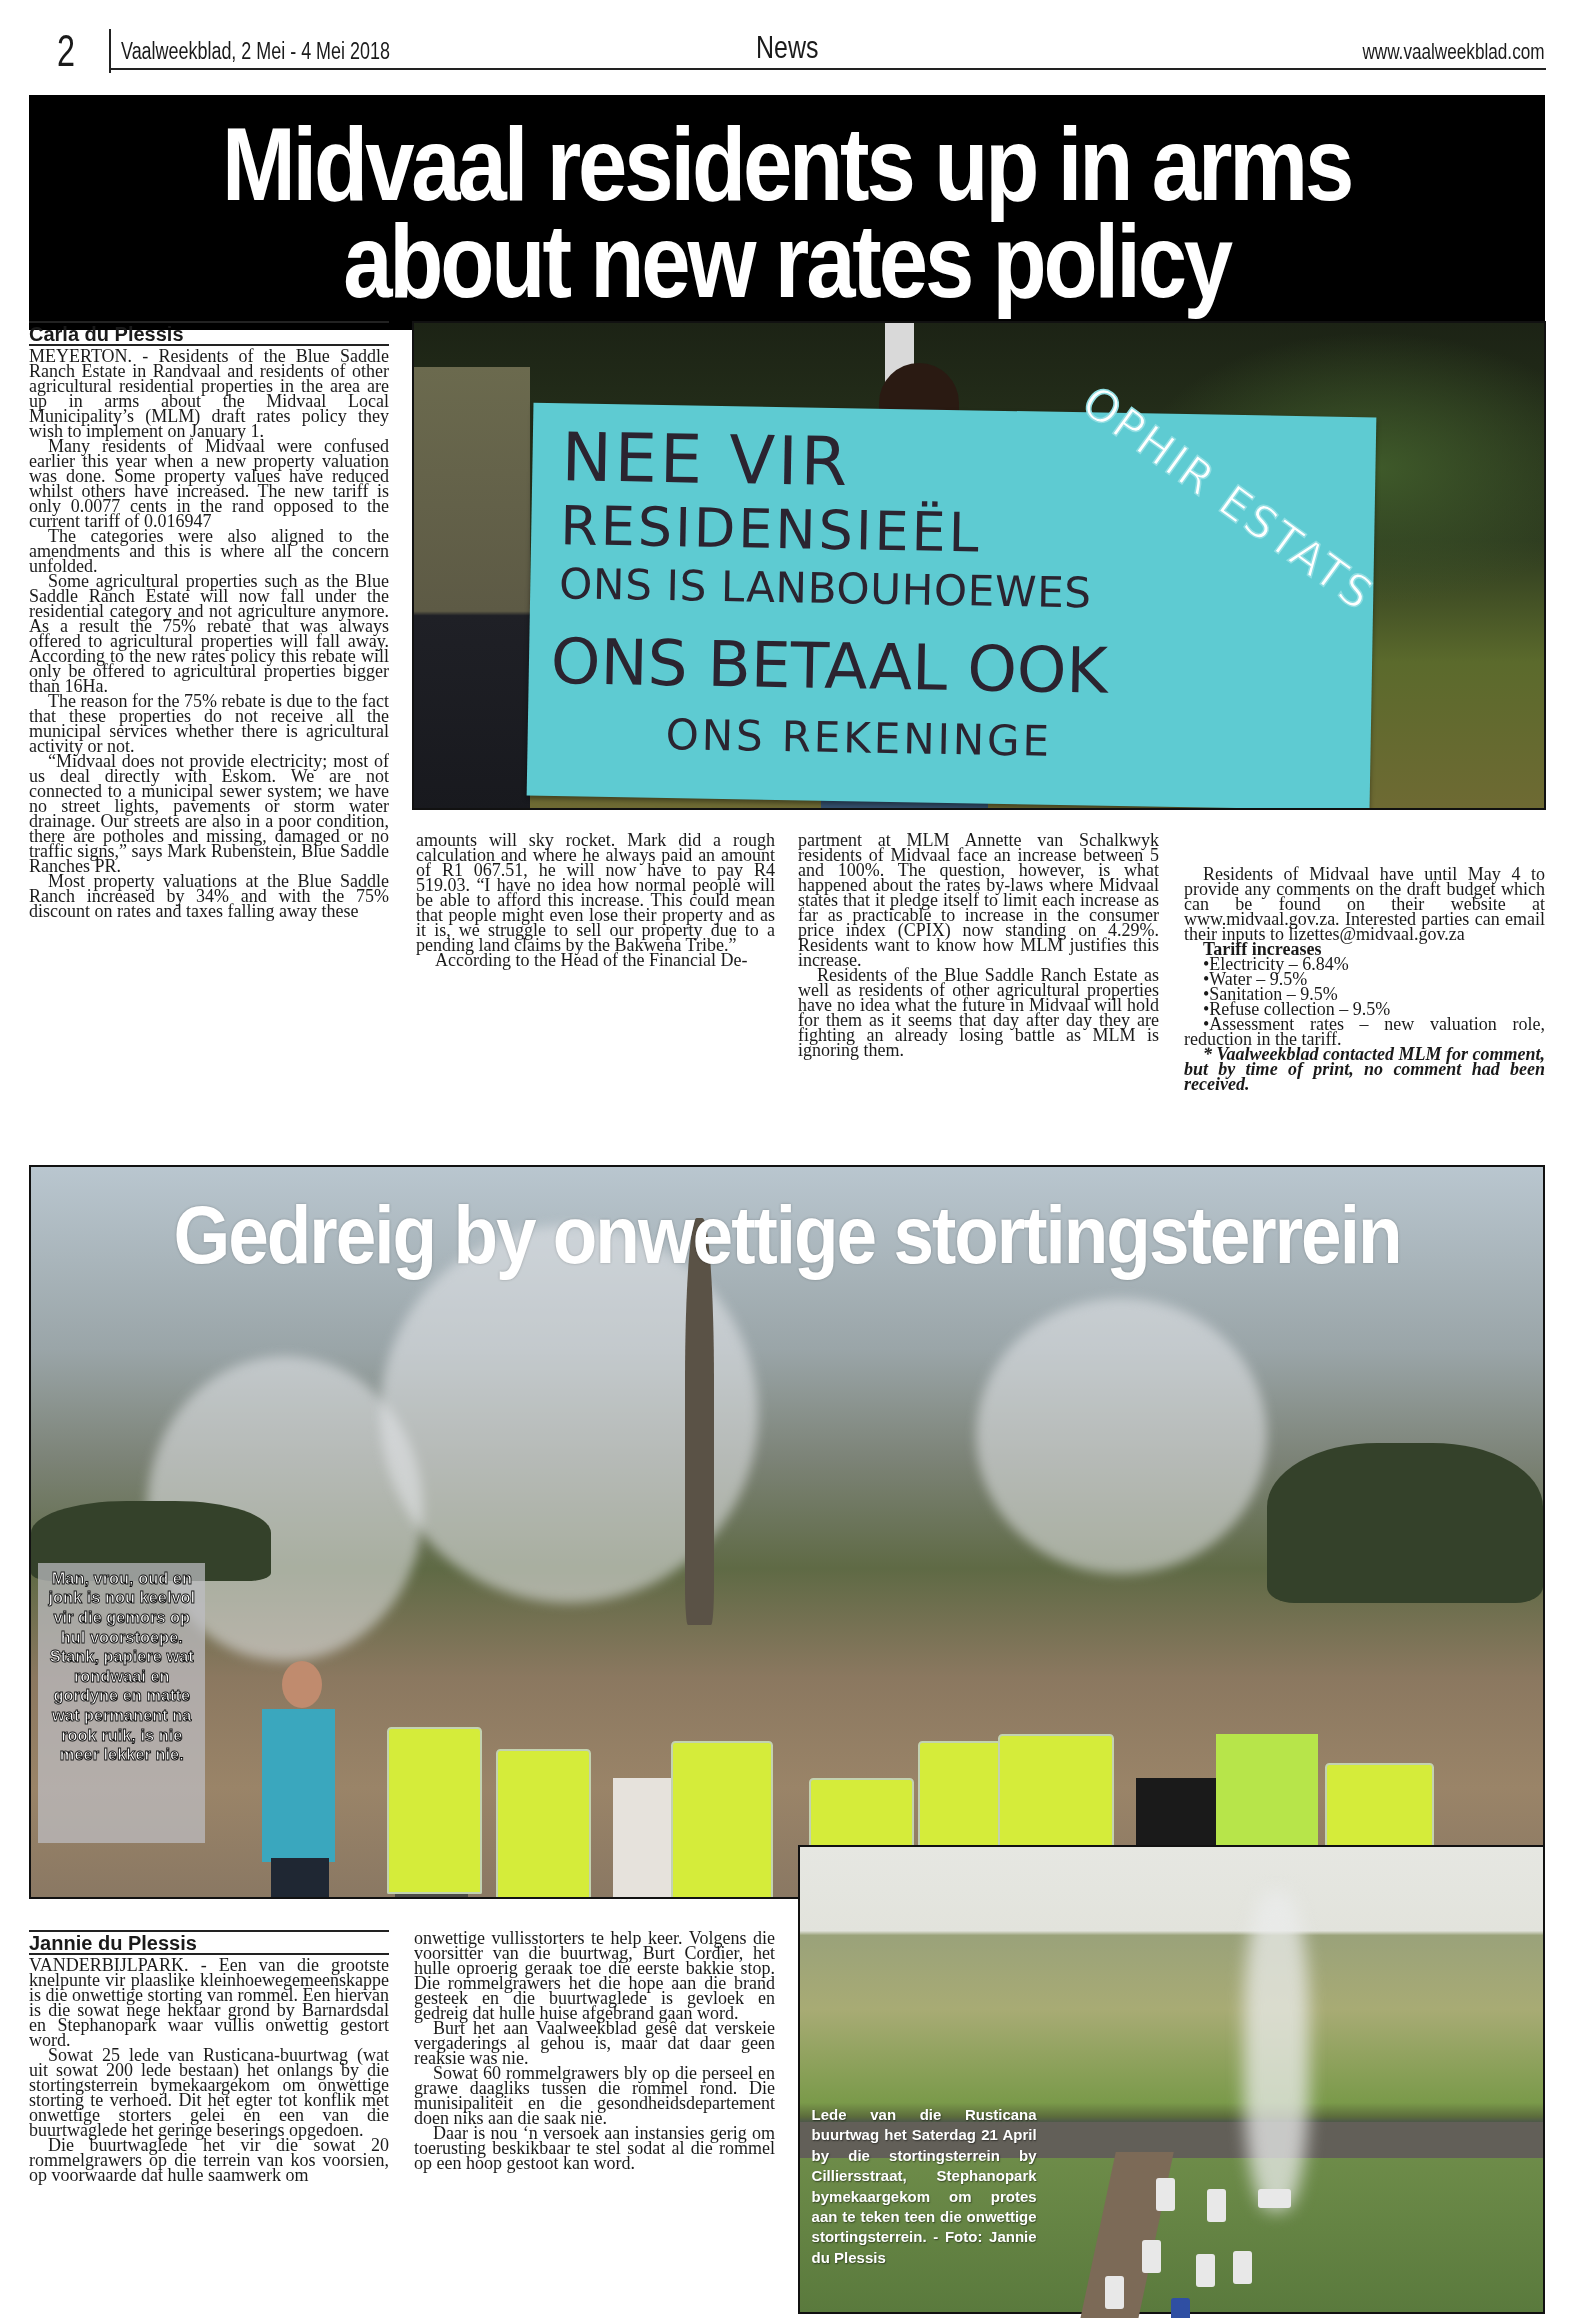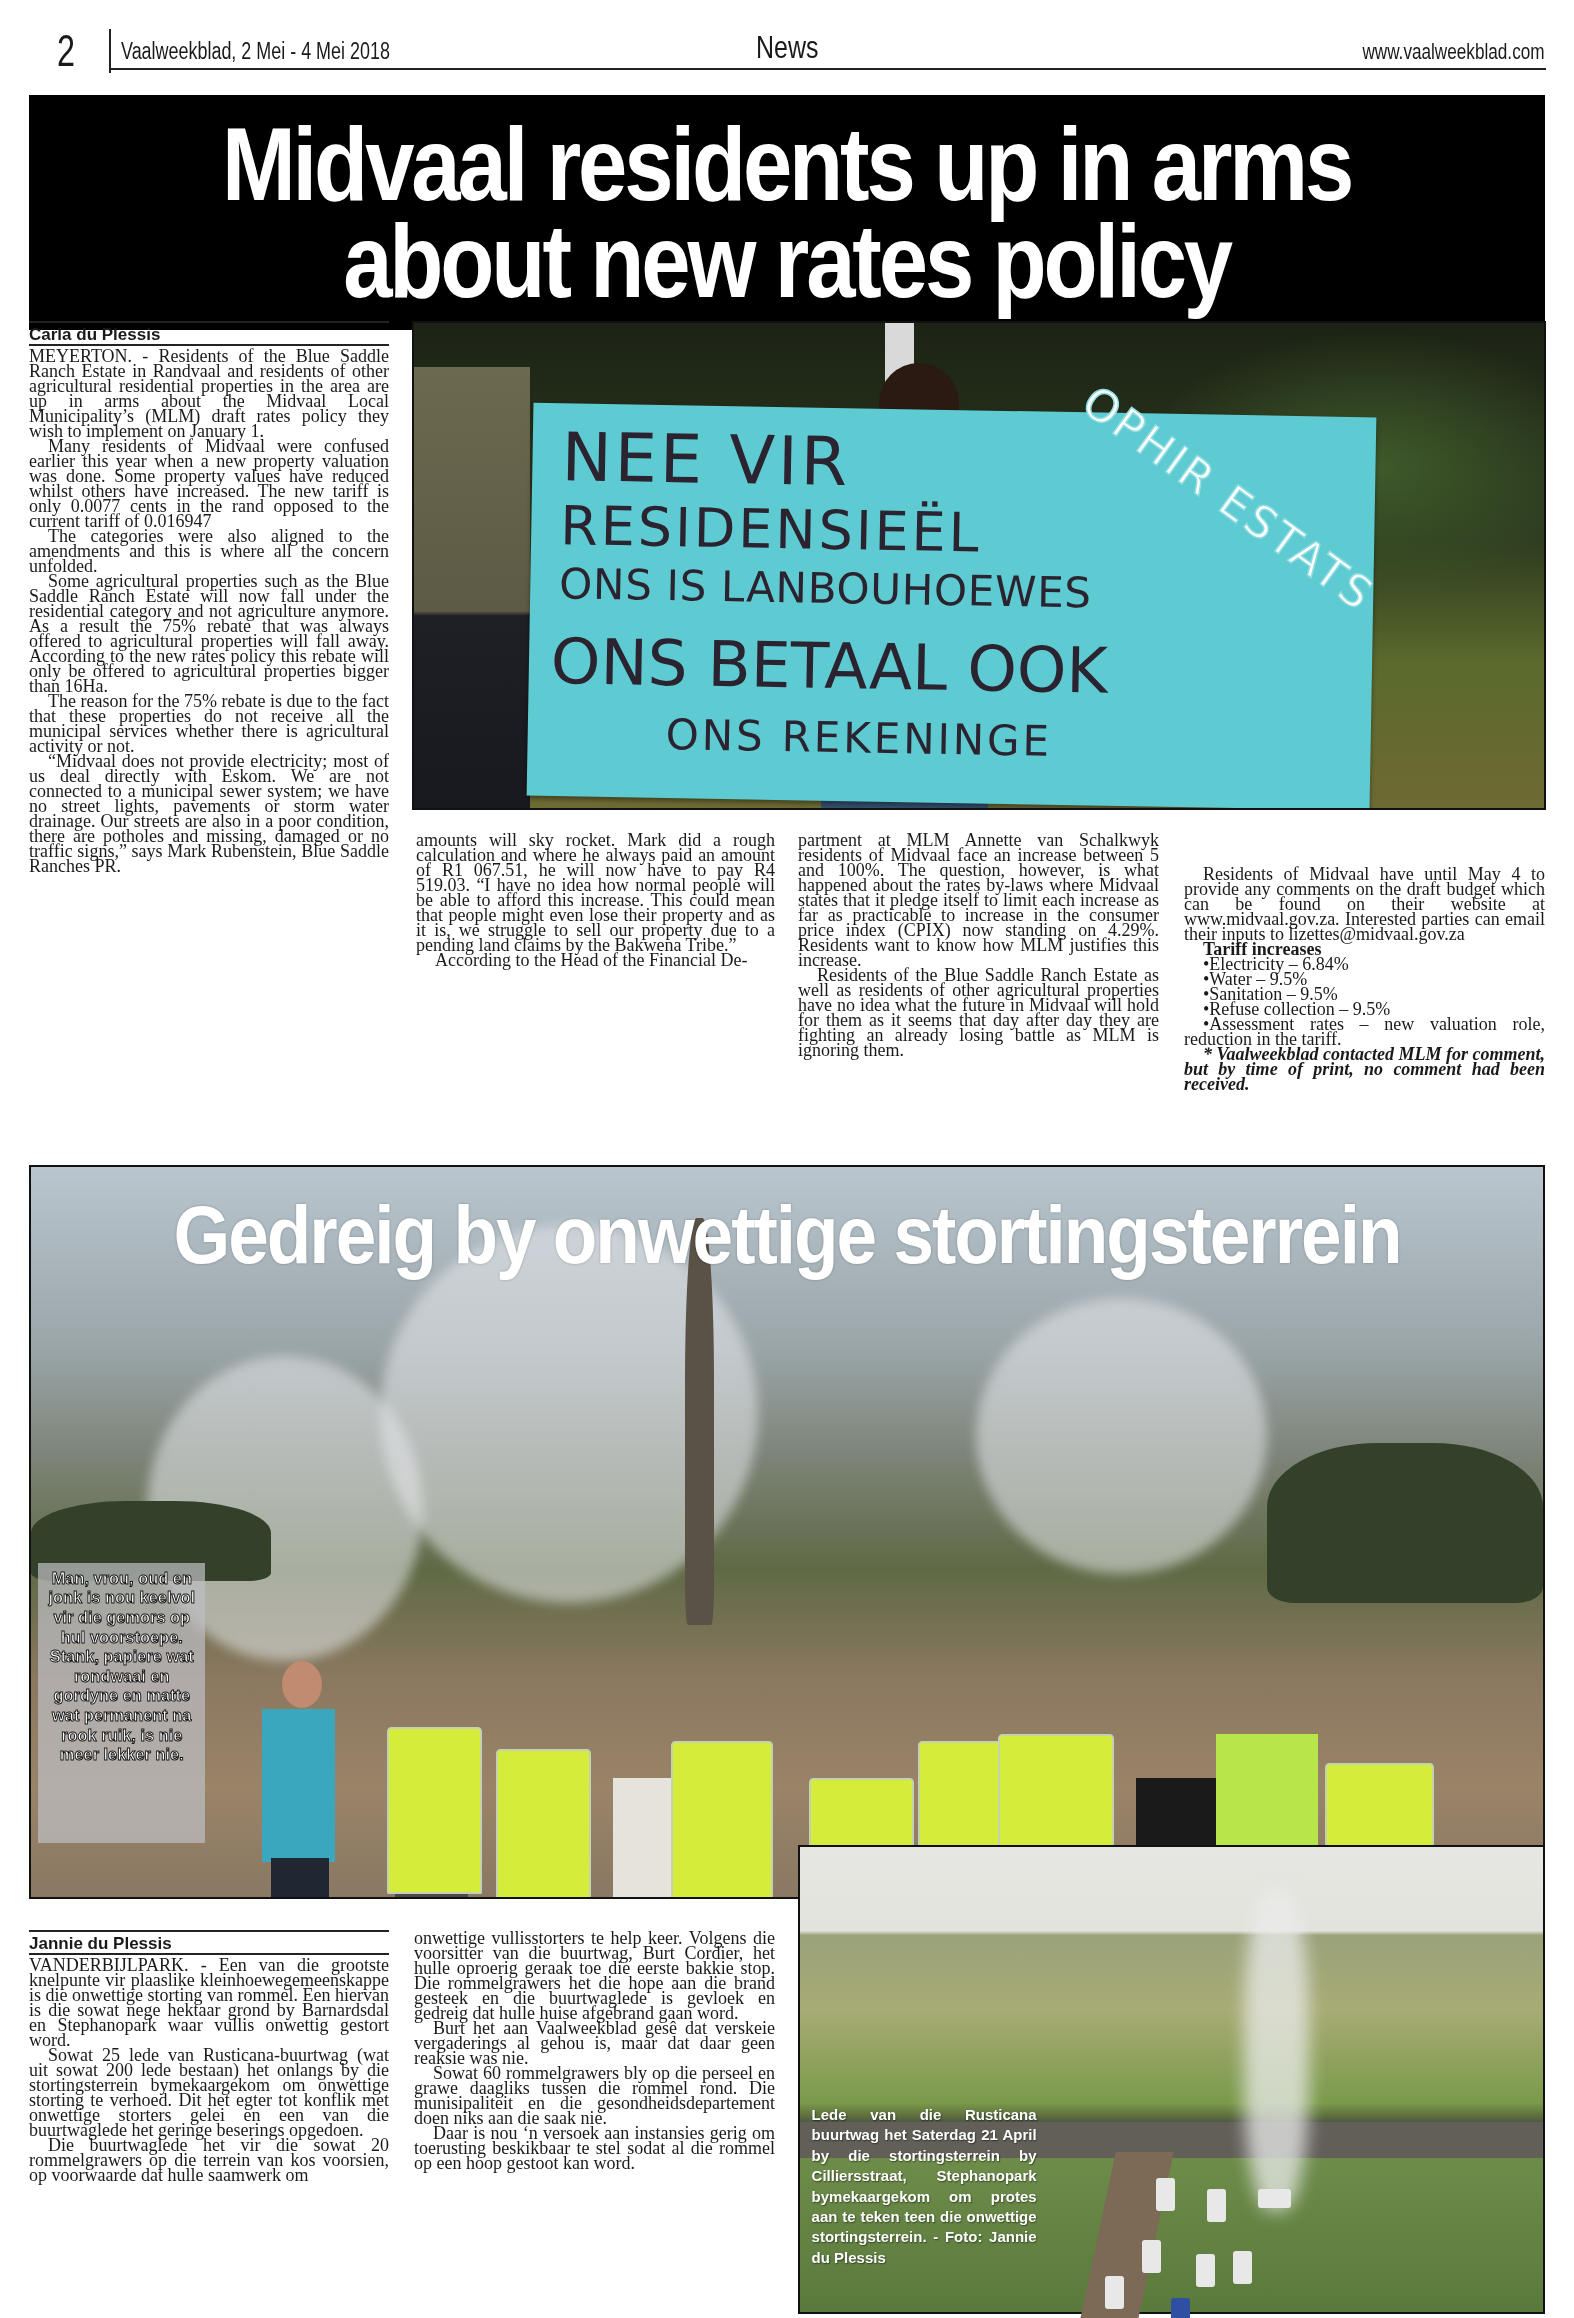--- a/index.html
+++ b/index.html
@@ -14,21 +14,21 @@
   #mast-rule-h { left: 111px; top: 68px; width: 1435px; height: 2.2px; background: #222; }
   #mast-date { left: 121px; top: 38px; font-family: "Liberation Sans", sans-serif; font-size: 23px; transform: scaleX(0.78); transform-origin: left top; white-space: nowrap; }
   #mast-section { left: 756px; top: 29px; font-family: "Liberation Sans", sans-serif; font-size: 32px; transform: scaleX(0.78); transform-origin: left top; }
   #mast-url { right: 29px; top: 39px; font-family: "Liberation Sans", sans-serif; font-size: 22px; transform: scaleX(0.78); transform-origin: right top; white-space: nowrap; }
 
   
   #headline-box { left: 29px; top: 95px; width: 1516px; height: 235px; background: #000; display: flex; flex-direction: column; align-items: center; justify-content: center; }
   .hl { color: #fff; font-family: "Liberation Sans", sans-serif; font-weight: 700; font-size: 103px; line-height: 97px; letter-spacing: -3.6px; white-space: nowrap; transform: scaleX(0.86); }
 
   
-  .byline { border-top: 2.2px solid #222; border-bottom: 2.2px solid #222; font-family: "Liberation Sans", sans-serif; font-weight: 700; font-size: 17px; line-height: 19px; padding: 1.5px 0 0 0; height: 25px; }
+  .byline { border-top: 2.2px solid #222; border-bottom: 2.2px solid #222; font-family: "Liberation Sans", sans-serif; font-weight: 700; font-size: 20px; line-height: 19px; padding: 1.5px 0 0 0; height: 25px; }
 
   
   .col { font-size: 18px; line-height: 15px; text-align: justify; hyphens: manual; }
   .col p { text-indent: 19px; }
   .col p.lead { text-indent: 0; }
   .col .bold { font-weight: 700; }
   .col .ital { font-style: italic; font-weight: 700; }
 
   
   .photo { border: 2.2px solid #111; overflow: hidden; }
@@ -80,20 +80,21 @@
 
 <div class="abs" style="left:29px; top:321px; width:360px;">
   <div class="byline">Carla du Plessis</div>
   <div class="col" style="margin-top:2.9px;">
     <p class="lead">MEYERTON. - Residents of the Blue Saddle Ranch Estate in Randvaal and residents of other agricultural residential properties in the area are up in arms about the Midvaal Local Municipality’s (MLM) draft rates policy they wish to implement on January 1.</p>
     <p>Many residents of Midvaal were confused earlier this year when a new property valuation was done. Some property values have reduced whilst others have increased. The new tariff is only 0.0077 cents in the rand opposed to the current tariff of 0.016947</p>
     <p>The categories were also aligned to the amendments and this is where all the concern unfolded.</p>
     <p>Some agricultural properties such as the Blue Saddle Ranch Estate will now fall under the residential category and not agriculture anymore. As a result the 75% rebate that was always offered to agricultural properties will fall away. According to the new rates policy this rebate will only be offered to agricultural properties bigger than 16Ha.</p>
     <p>The reason for the 75% rebate is due to the fact that these properties do not receive all the municipal services whether there is agricultural activity or not.</p>
     <p>“Midvaal does not provide electricity; most of us deal directly with Eskom. We are not connected to a municipal sewer system; we have no street lights, pavements or storm water drainage. Our streets are also in a poor condition, there are potholes and missing, damaged or no traffic signs,” says Mark Rubenstein, Blue Saddle Ranches PR.</p>
+    <p>Most property valuations at the Blue Saddle Ranch increased by 34% and with the 75% discount on rates and taxes falling away these</p>
   </div>
 </div>
 
 <div class="abs photo" id="photo-protest">
   <div class="abs" id="pole"></div>
   <div class="abs" id="person-left"></div>
   <div class="abs" id="person-mid-head"></div>
   <div class="abs" id="jeans"></div>
   <div class="abs" id="sign">
     <div class="sign-line" style="left:29px; top:14.5px; font-size:67px;">NEE VIR</div>

